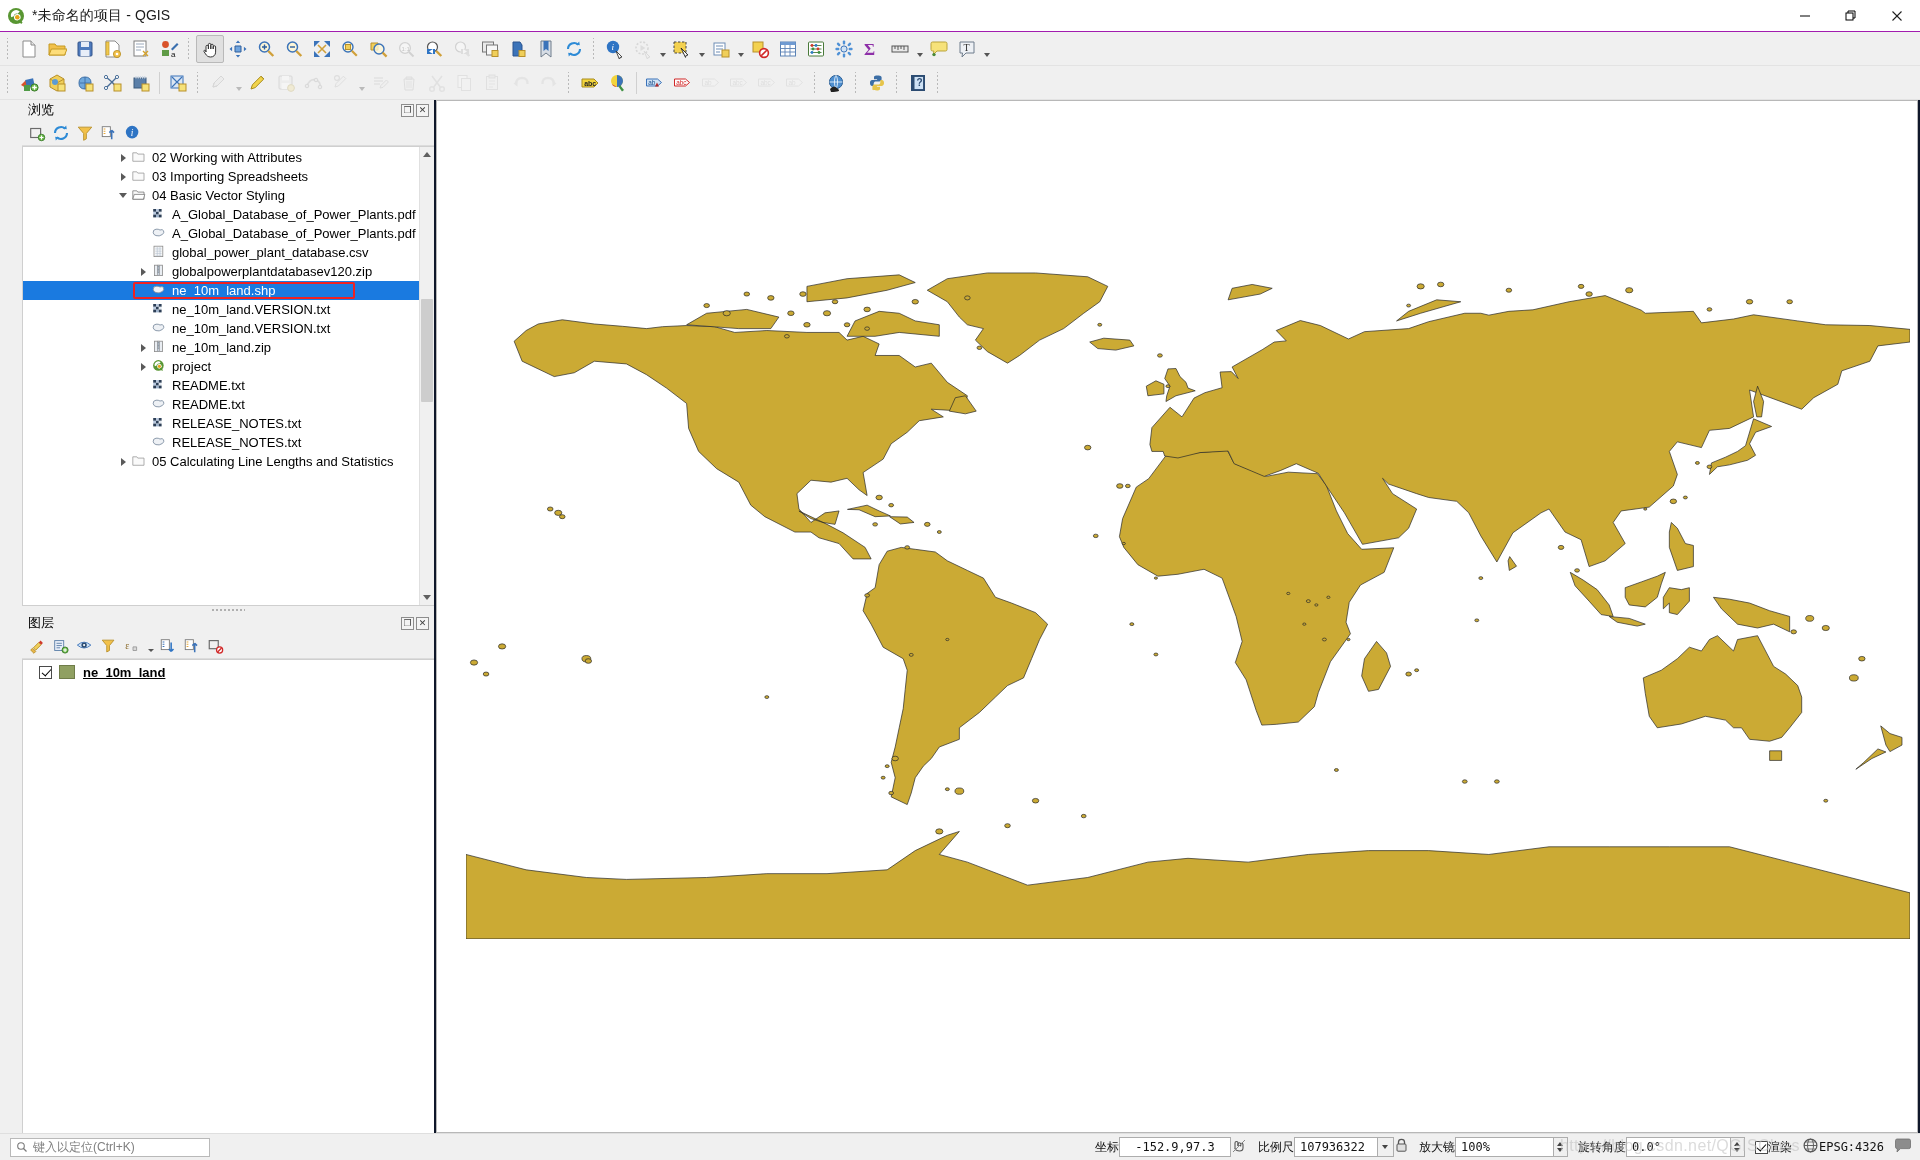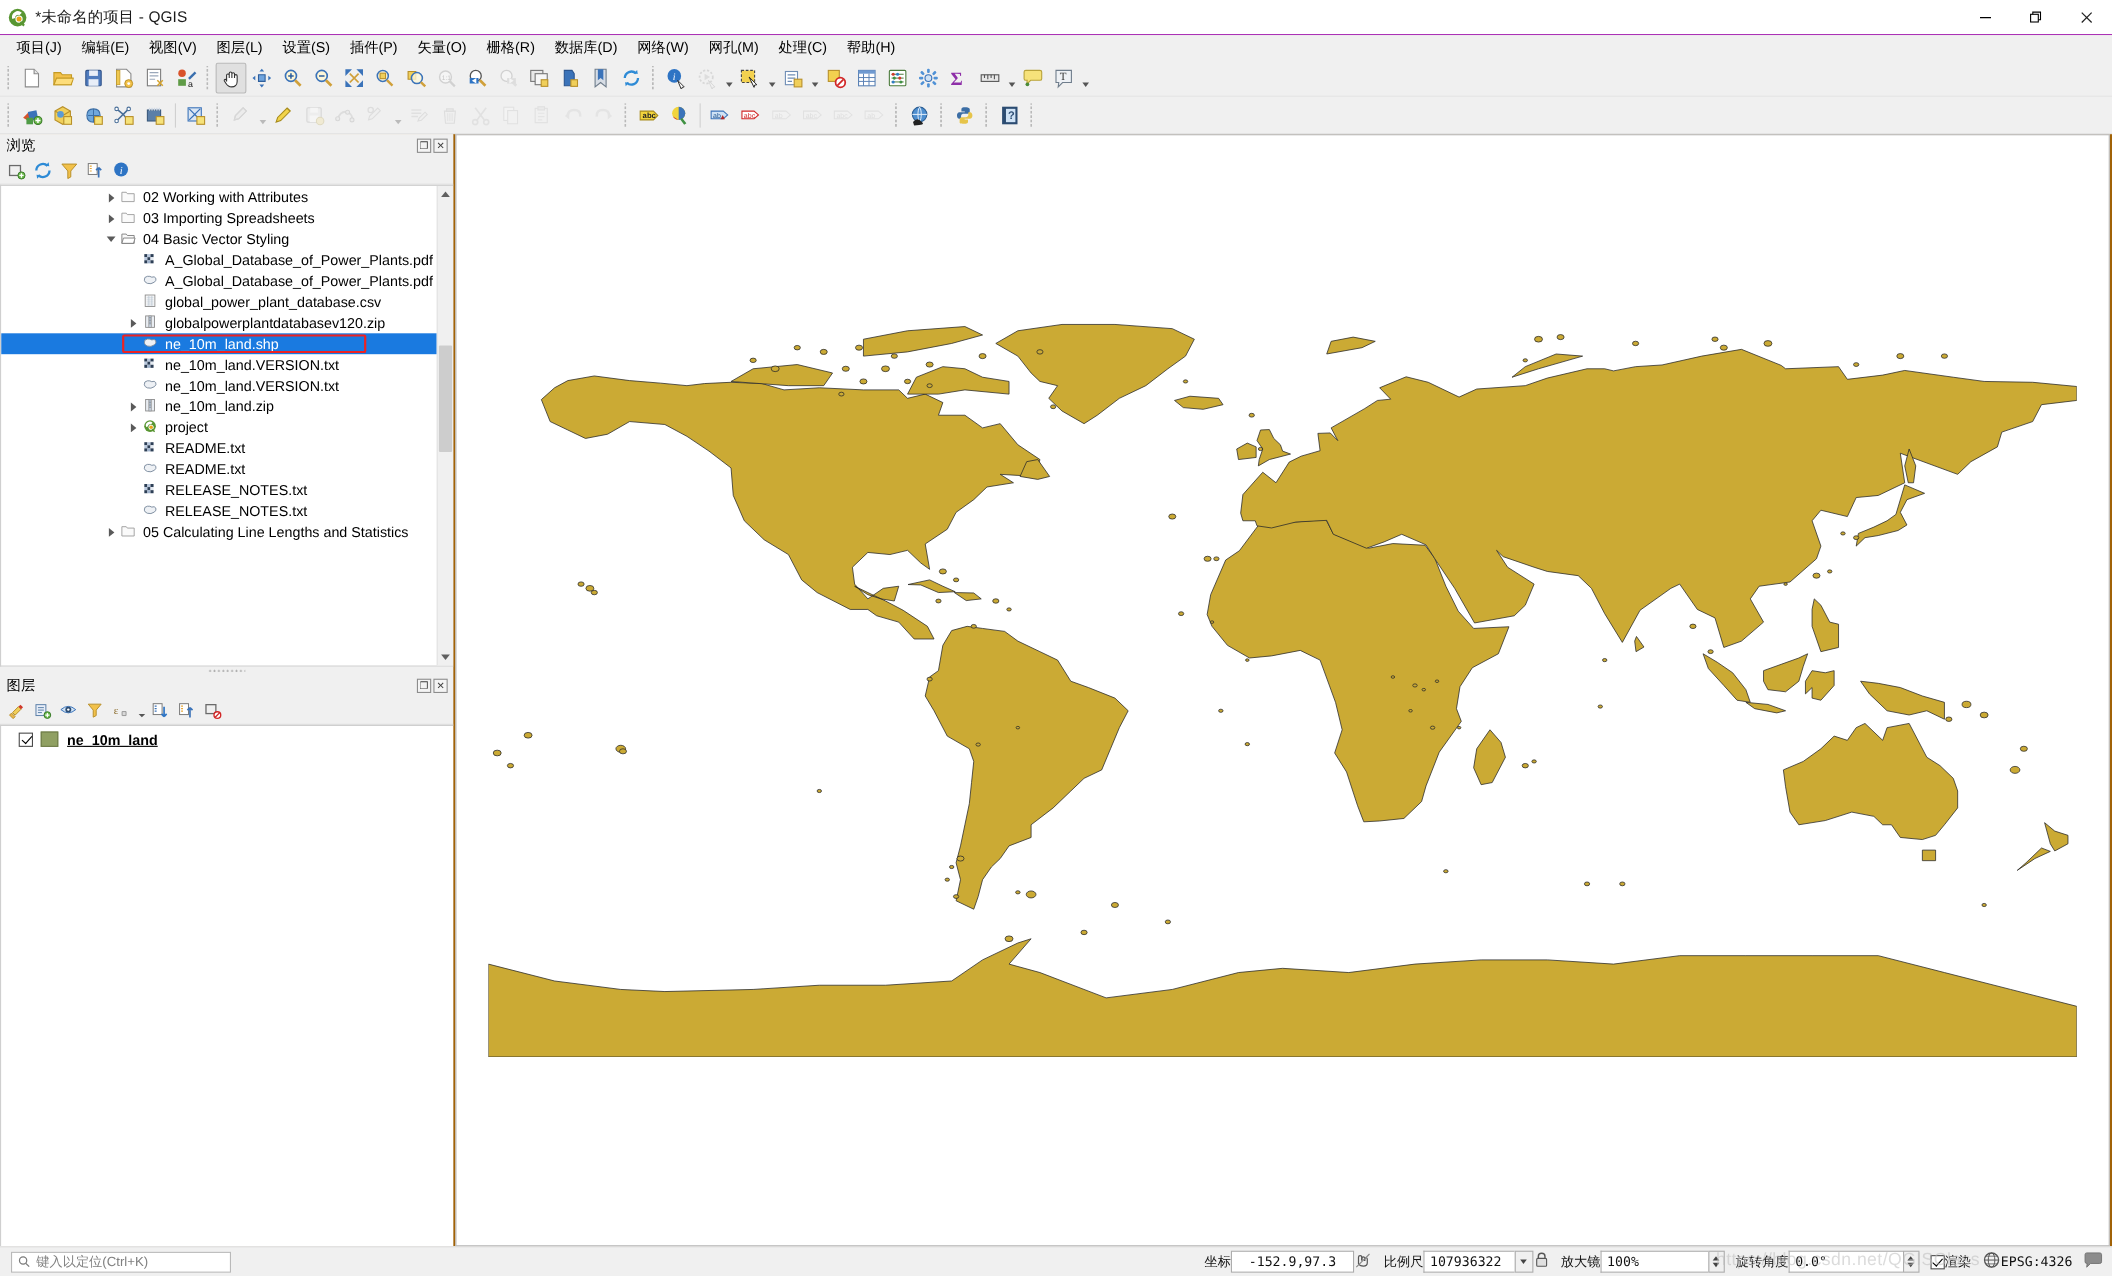--- a/index.html
+++ b/index.html
@@ -95,21 +95,22 @@
     border-left: 3.5px solid transparent;
     border-right: 3.5px solid transparent;
     border-top: 4px solid #555;
   }
 
   
   .body-area {
     flex: 1 1 auto;
     display: flex;
     min-height: 0;
-    background: #a16207;
+    background: #0f172a;
+    margin-left: 22px;
   }
   .left-panels {
     width: 412px; flex: 0 0 412px;
     display: flex; flex-direction: column;
     background: #f0f0f0;
     min-height: 0;
   }
 
   .panel-title {
     height: 20px; flex: 0 0 20px;
@@ -414,35 +415,20 @@
       </div>
       <div class="win-btn close">
         <svg width="12" height="12" viewBox="0 0 12 12">
           <line x1="1.5" y1="1.5" x2="10.5" y2="10.5" stroke="currentColor" stroke-width="1.1"></line>
           <line x1="10.5" y1="1.5" x2="1.5" y2="10.5" stroke="currentColor" stroke-width="1.1"></line>
         </svg>
       </div>
     </div>
   </div>
 
-  <div class="menubar" id="menubar">
-      <div class="menu-item">项目(J)</div>
-      <div class="menu-item">编辑(E)</div>
-      <div class="menu-item">视图(V)</div>
-      <div class="menu-item">图层(L)</div>
-      <div class="menu-item">设置(S)</div>
-      <div class="menu-item">插件(P)</div>
-      <div class="menu-item">矢量(O)</div>
-      <div class="menu-item">栅格(R)</div>
-      <div class="menu-item">数据库(D)</div>
-      <div class="menu-item">网络(W)</div>
-      <div class="menu-item">网孔(M)</div>
-      <div class="menu-item">处理(C)</div>
-      <div class="menu-item">帮助(H)</div>
-    </div>
 
   <div class="toolbar-row" id="toolbar1">
       <div class="tb-grip"></div>
       <div class="tb-btn" title="新建项目">
         <span style="display: flex; align-items: center; justify-content: center;">
           <svg width="20" height="20" viewBox="0 0 20 20">
             <path d="M4 2h8l4 4v12H4z" fill="#fff" stroke="#8a8a8a" stroke-width="1"></path>
             <path d="M12 2v4h4" fill="#e6e6e6" stroke="#8a8a8a" stroke-width="1"></path>
           </svg>
         </span>

